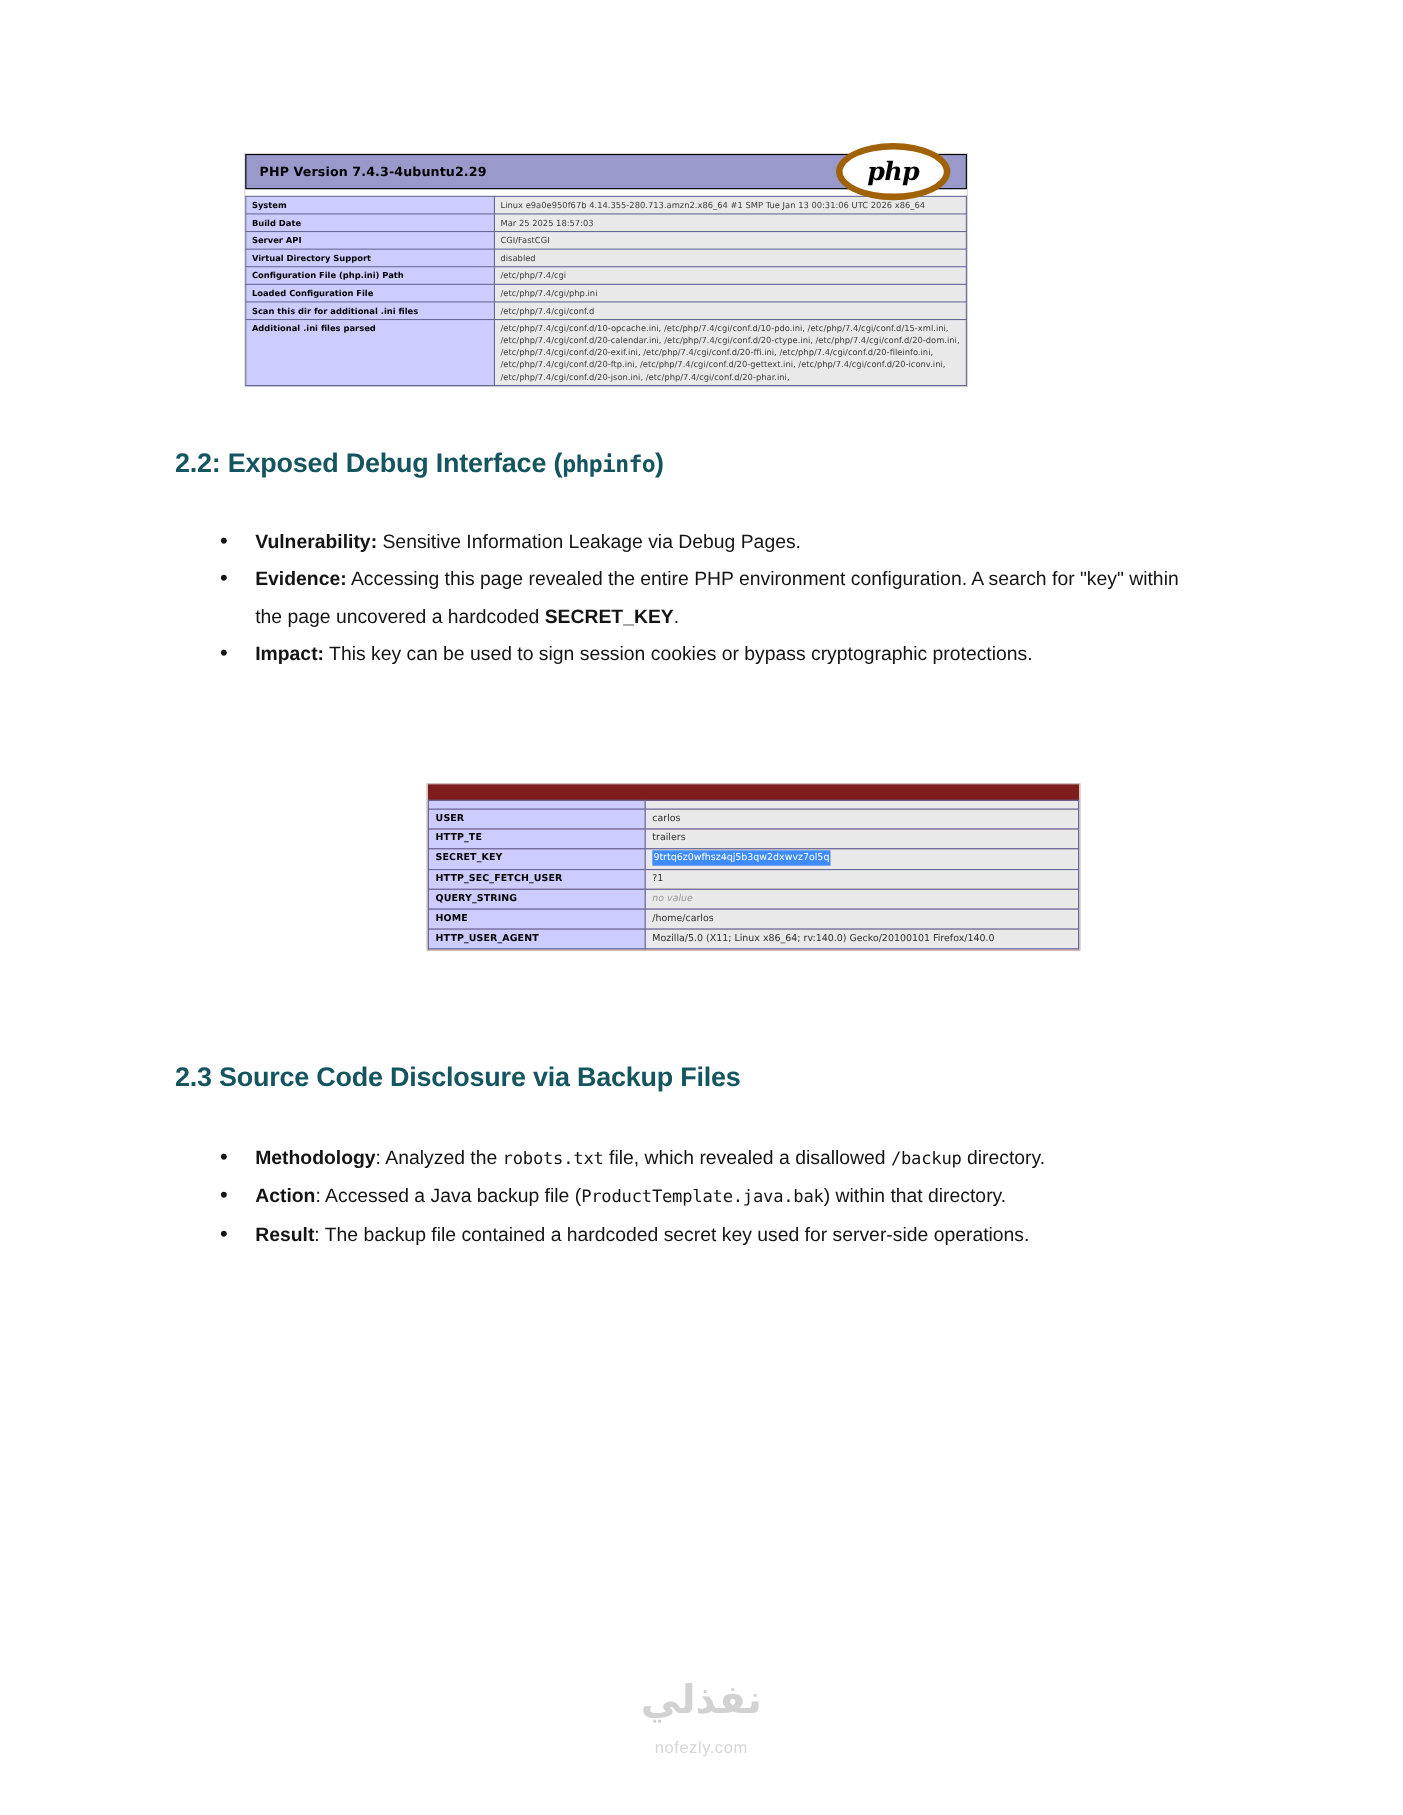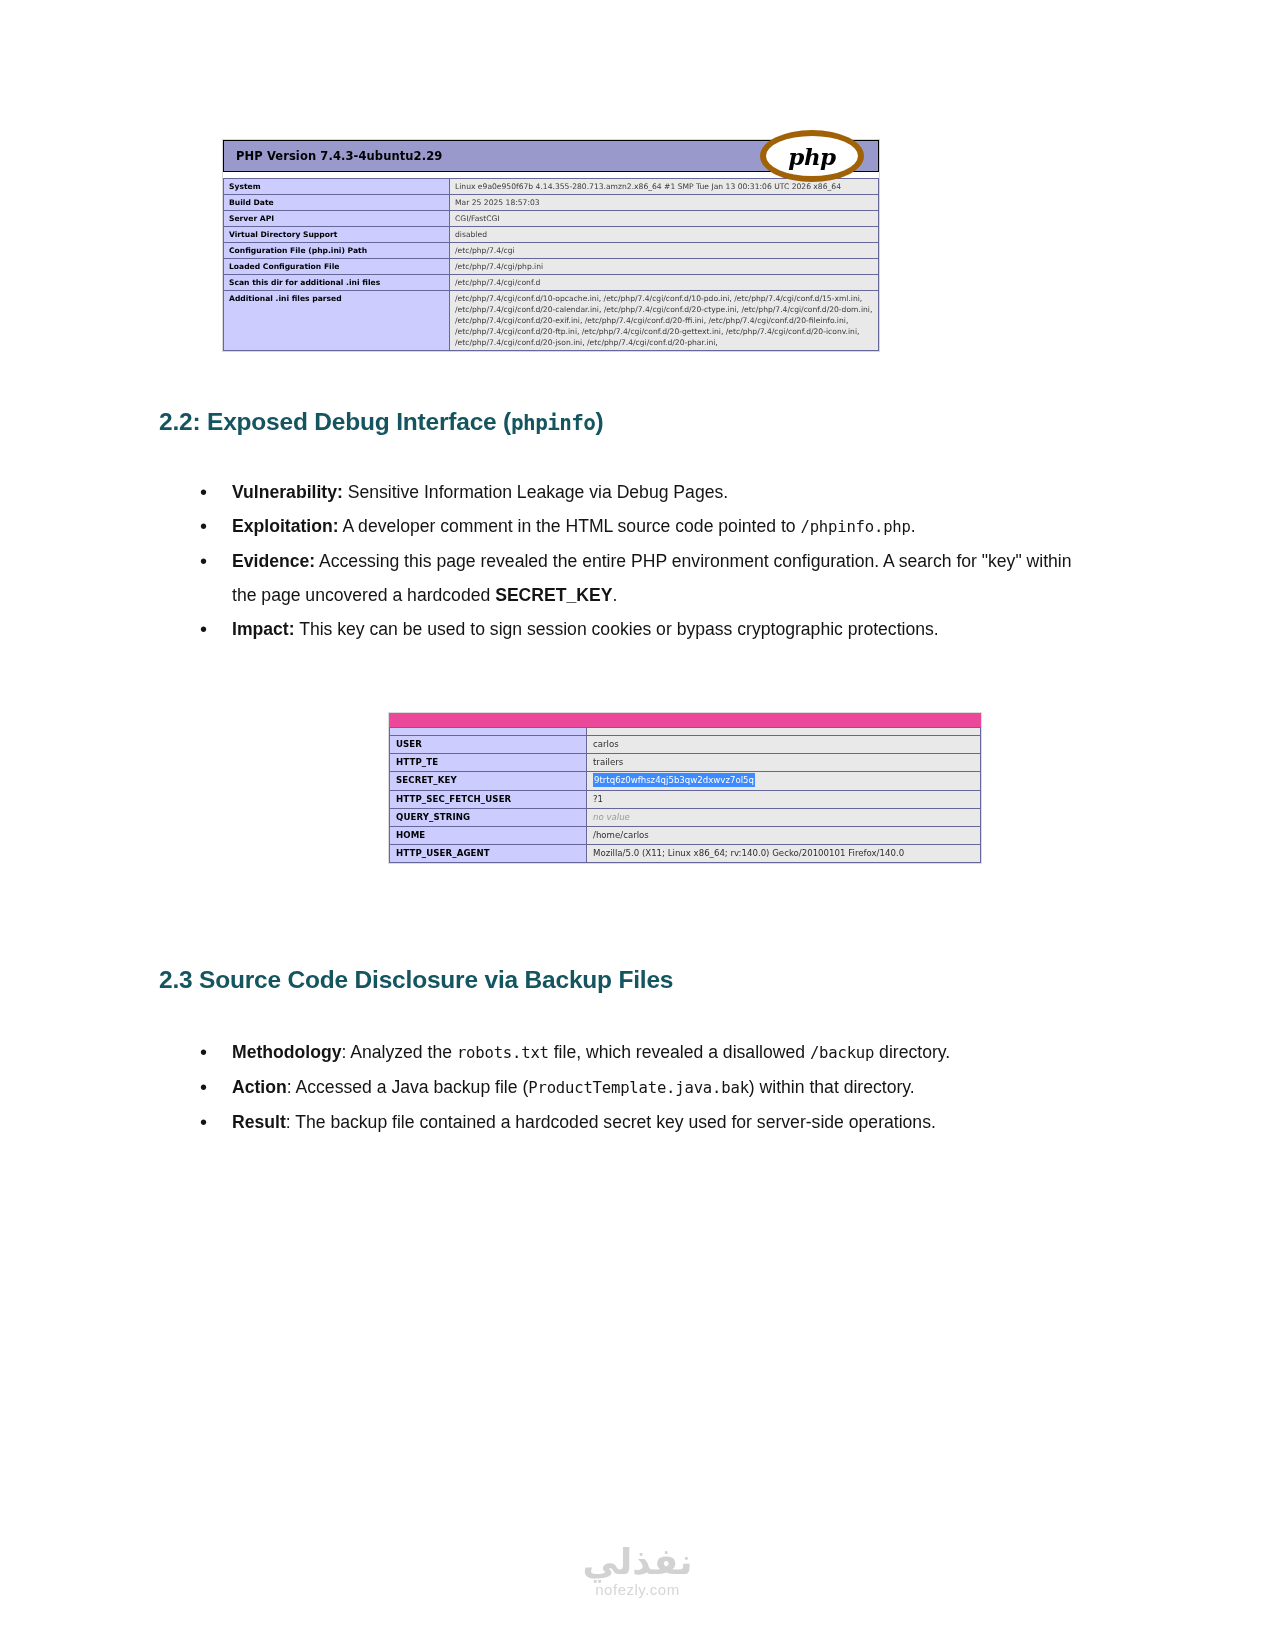--- a/index.html
+++ b/index.html
@@ -144,21 +144,21 @@
     font-size: 15.6px;
     letter-spacing: -0.2px;
   }
 
   
   .env-shot {
     position: absolute;
     left: 388px;
     top: 712px;
     width: 594px;
-    background: #ec4899;
+    background: #7f1d1d;
     border: 1px solid #dcdcdc;
     box-sizing: border-box;
     font-family: "DejaVu Sans", sans-serif;
     padding-top: 14px;
   }
   table.env-table {
     width: 100%;
     border-collapse: collapse;
     table-layout: fixed;
   }
@@ -209,21 +209,21 @@
     font-weight: bold;
     color: #d2d2d2;
     letter-spacing: 1px;
     line-height: 1.05;
   }
   .watermark-url {
     font-family: "Liberation Sans", sans-serif;
     font-size: 15px;
     color: #d6d6d6;
     letter-spacing: 0.5px;
-    margin-top: 0;
+    margin-top: 16px;
   }
 </style>
 </head>
 <body>
 
 <div class="page">
 
   <div class="phpinfo-shot">
     <div class="php-header">
       <div class="php-header-title">PHP Version 7.4.3-4ubuntu2.29</div>
@@ -264,21 +264,20 @@
           <td class="php-val">/etc/php/7.4/cgi/conf.d/10-opcache.ini, /etc/php/7.4/cgi/conf.d/10-pdo.ini, /etc/php/7.4/cgi/conf.d/15-xml.ini, /etc/php/7.4/cgi/conf.d/20-calendar.ini, /etc/php/7.4/cgi/conf.d/20-ctype.ini, /etc/php/7.4/cgi/conf.d/20-dom.ini, /etc/php/7.4/cgi/conf.d/20-exif.ini, /etc/php/7.4/cgi/conf.d/20-ffi.ini, /etc/php/7.4/cgi/conf.d/20-fileinfo.ini, /etc/php/7.4/cgi/conf.d/20-ftp.ini, /etc/php/7.4/cgi/conf.d/20-gettext.ini, /etc/php/7.4/cgi/conf.d/20-iconv.ini, /etc/php/7.4/cgi/conf.d/20-json.ini, /etc/php/7.4/cgi/conf.d/20-phar.ini,</td>
         </tr>
       </tbody>
     </table>
   </div>
 
   <h2 class="section-heading" id="heading-22"><span>2.2: Exposed Debug Interface (</span><span class="mono">phpinfo</span><span>)</span></h2>
 
   <ul class="bullets" id="bullets-22">
     <li><span class="lead">Vulnerability:</span><span> Sensitive Information Leakage via Debug Pages.</span></li>
-    <li><span class="lead">Exploitation:</span><span> A developer comment in the HTML source code pointed to </span><span class="code">/phpinfo.php</span><span>.</span></li>
     <li><span class="lead">Evidence:</span><span> Accessing this page revealed the entire PHP environment configuration. A search for "key" within the page uncovered a hardcoded </span><span class="lead">SECRET_KEY</span><span>.</span></li>
     <li><span class="lead">Impact:</span><span> This key can be used to sign session cookies or bypass cryptographic protections.</span></li>
   </ul>
 
   <div class="env-shot">
     <table class="env-table">
       <tbody>
         <tr class="spacer-row">
           <td class="env-key"></td>
           <td class="env-val"></td>

